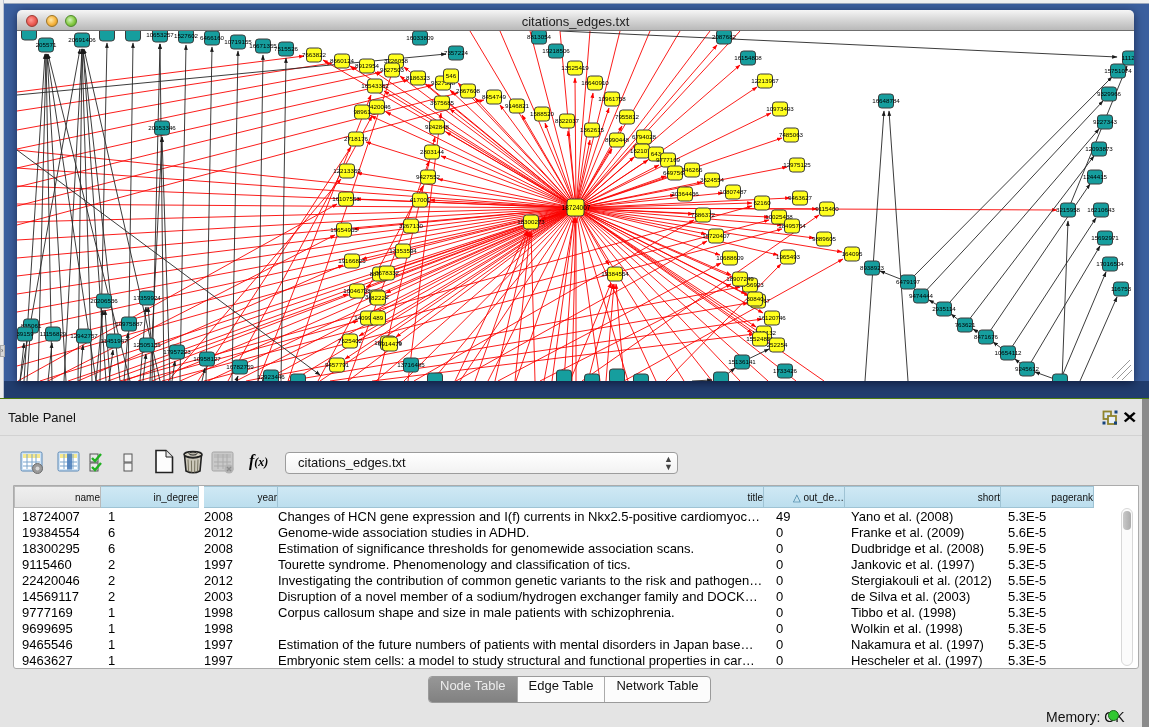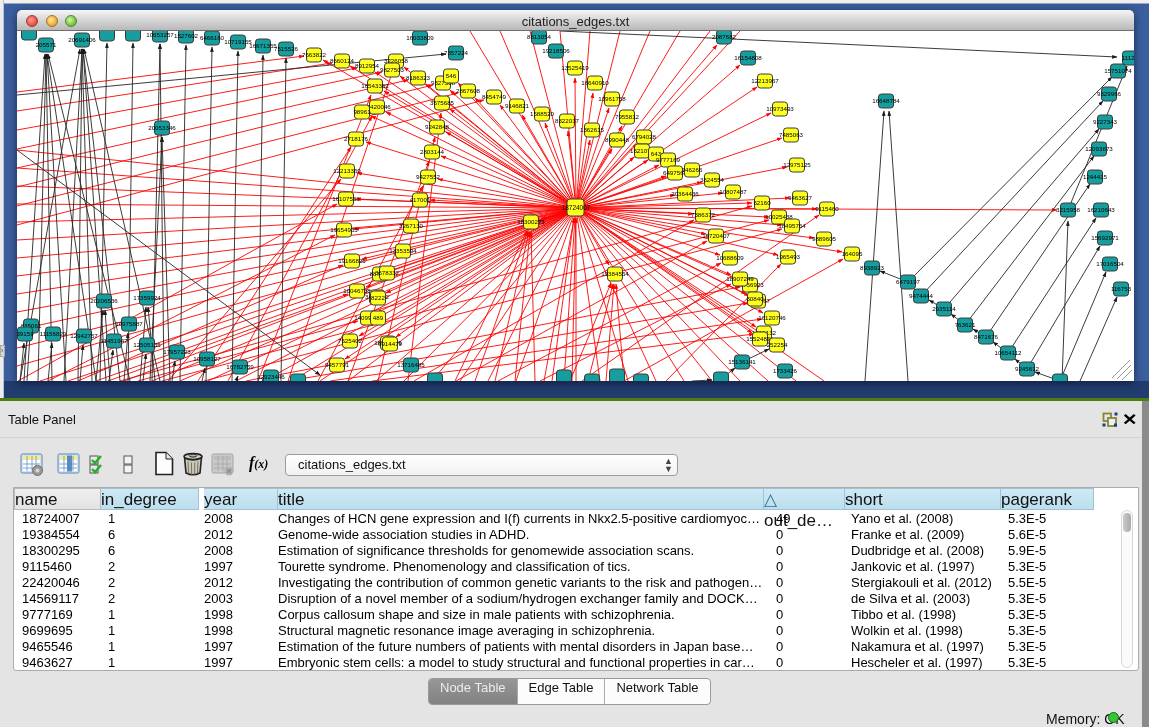--- a/index.html
+++ b/index.html
@@ -4,33 +4,33 @@
 body{width:1149px;height:727px;font-family:"Liberation Sans",sans-serif;overflow:hidden;background:#e8e8e8;position:relative}
 #net{position:absolute;left:0;top:0;width:1149px;height:400px;background:#3b5f9e}
 #net .topstrip{position:absolute;left:0;top:0;width:1149px;height:4px;background:#f0f0f0;border-bottom:1px solid #9aa7bc}
 #net .leftstrip{position:absolute;left:0;top:0;width:4px;height:400px;background:#ededed;border-right:1px solid #b9c2d2}
 #net .shadow{position:absolute;left:4px;top:381px;width:1145px;height:17px;background:#213d6e}
 #win{position:absolute;left:17px;top:10px;width:1117px;height:371px;border-radius:5px 5px 0 0;box-shadow:0 2px 10px rgba(0,0,20,.55)}
 #tb{position:absolute;left:0;top:0;width:1117px;height:21px;border-radius:5px 5px 0 0;background:linear-gradient(#f6f6f6,#d3d3d3 55%,#b9b9b9);border-bottom:1px solid #6f6f6f}
 #tb .t{position:absolute;width:100%;text-align:center;top:4px;font-size:13px;color:#222}
 .tl{position:absolute;width:12px;height:12px;border-radius:50%}
 #canvas{position:absolute;left:0;top:21px;width:1117px;height:350px;background:#fff;overflow:hidden}
-#panel{position:absolute;left:0;top:398px;width:1149px;height:329px;background:#e4e4e4;border-top:3px solid #4d7c0f}
+#panel{position:absolute;left:0;top:398px;width:1149px;height:329px;background:#e4e4e4;border-top:1px solid #4d7c0f}
 #panel .edge{position:absolute;right:0;top:0;width:7px;height:329px;background:#8b8b8b;z-index:9}
 #ptitle{position:absolute;left:0;top:0;width:1149px;height:37px;background:#e4e4e4;border-bottom:1px solid #d2d2d2}
 #ptitle .t{position:absolute;left:8px;top:11px;font-size:13px;color:#111}
 #ptitle .x{position:absolute;left:1123px;top:9px;font-size:16px;font-weight:bold;color:#000;transform:scaleX(1.15)}
 #ptitle .fl{position:absolute;left:1102px;top:11px}
 #tbar{position:absolute;left:0;top:31px;width:1149px;height:45px}
 .ticon{position:absolute;top:21px}
 #dd{position:absolute;left:285px;top:22px;width:393px;height:22px;background:linear-gradient(#fff,#f2f2f2);border:1px solid #9c9c9c;border-radius:4px;font-size:13px;color:#111;line-height:20px;padding-left:12px}
 #dd .sp{position:absolute;right:4px;top:2px;color:#444;font-size:9px;line-height:8px;text-align:center}
 #tablebox{position:absolute;left:13px;top:86px;width:1126px;height:184px;background:#fff;border:1px solid #ababab;border-radius:0 0 3px 3px}
 #thead{position:absolute;left:0px;top:0px;width:1080px;height:22px}
-#thead .hc{position:absolute;top:0;height:22px;background:linear-gradient(#cfe8f4,#bcdeee);border:1px solid #9fc3d4;border-left:none;font-size:17px;color:#111;text-align:left;line-height:21px}
+#thead .hc{position:absolute;top:0;height:22px;background:linear-gradient(#cfe8f4,#bcdeee);border:1px solid #9fc3d4;border-left:none;font-size:10px;color:#111;text-align:right;line-height:21px}
 #thead .hc.first{border-left:1px solid #b9b9b9;background:linear-gradient(#efefef,#e3e3e3);border-color:#b9b9b9}
 #tbody{position:absolute;left:0;top:23px;width:1080px;height:160px;font-size:13px;color:#000}
 .tr{position:relative;height:16px;white-space:nowrap}
 .tr div{position:absolute;top:0px;height:16px;line-height:16px;overflow:hidden}
 .c0{left:8px;width:82px}.c1{left:94px;width:95px}.c2{left:190px;width:70px}
 .c3{left:264px;width:488px}.c4{left:762px;width:66px}.c5{left:837px;width:168px}
 .c6{left:994px;width:98px}
 #vsb{position:absolute;left:1107px;top:22px;width:12px;height:158px;background:#fbfbfb;border:1px solid #d8d8d8;border-radius:7px}
 #vsb .th{position:absolute;left:1px;top:2px;width:8px;height:19px;background:linear-gradient(90deg,#c9c9c9,#ababab);border-radius:6px}
 #tabs{position:absolute;left:428px;top:277px;height:27px;display:flex;border:1px solid #9a9a9a;border-radius:4px;overflow:hidden;background:#fcfcfc}
@@ -742,21 +742,20 @@
           <div class="c2">1998</div>
           <div class="c3">Corpus callosum shape and size in male patients with schizophrenia.</div>
           <div class="c4">0</div>
           <div class="c5">Tibbo et al. (1998)</div>
           <div class="c6">5.3E‑5</div>
         </div>
         <div class="tr">
           <div class="c0">9699695</div>
           <div class="c1">1</div>
           <div class="c2">1998</div>
-          <div class="c3">Structural magnetic resonance image averaging in schizophrenia.</div>
           <div class="c4">0</div>
           <div class="c5">Wolkin et al. (1998)</div>
           <div class="c6">5.3E‑5</div>
         </div>
         <div class="tr">
           <div class="c0">9465546</div>
           <div class="c1">1</div>
           <div class="c2">1997</div>
           <div class="c3">Estimation of the future numbers of patients with mental disorders in Japan base…</div>
           <div class="c4">0</div>

